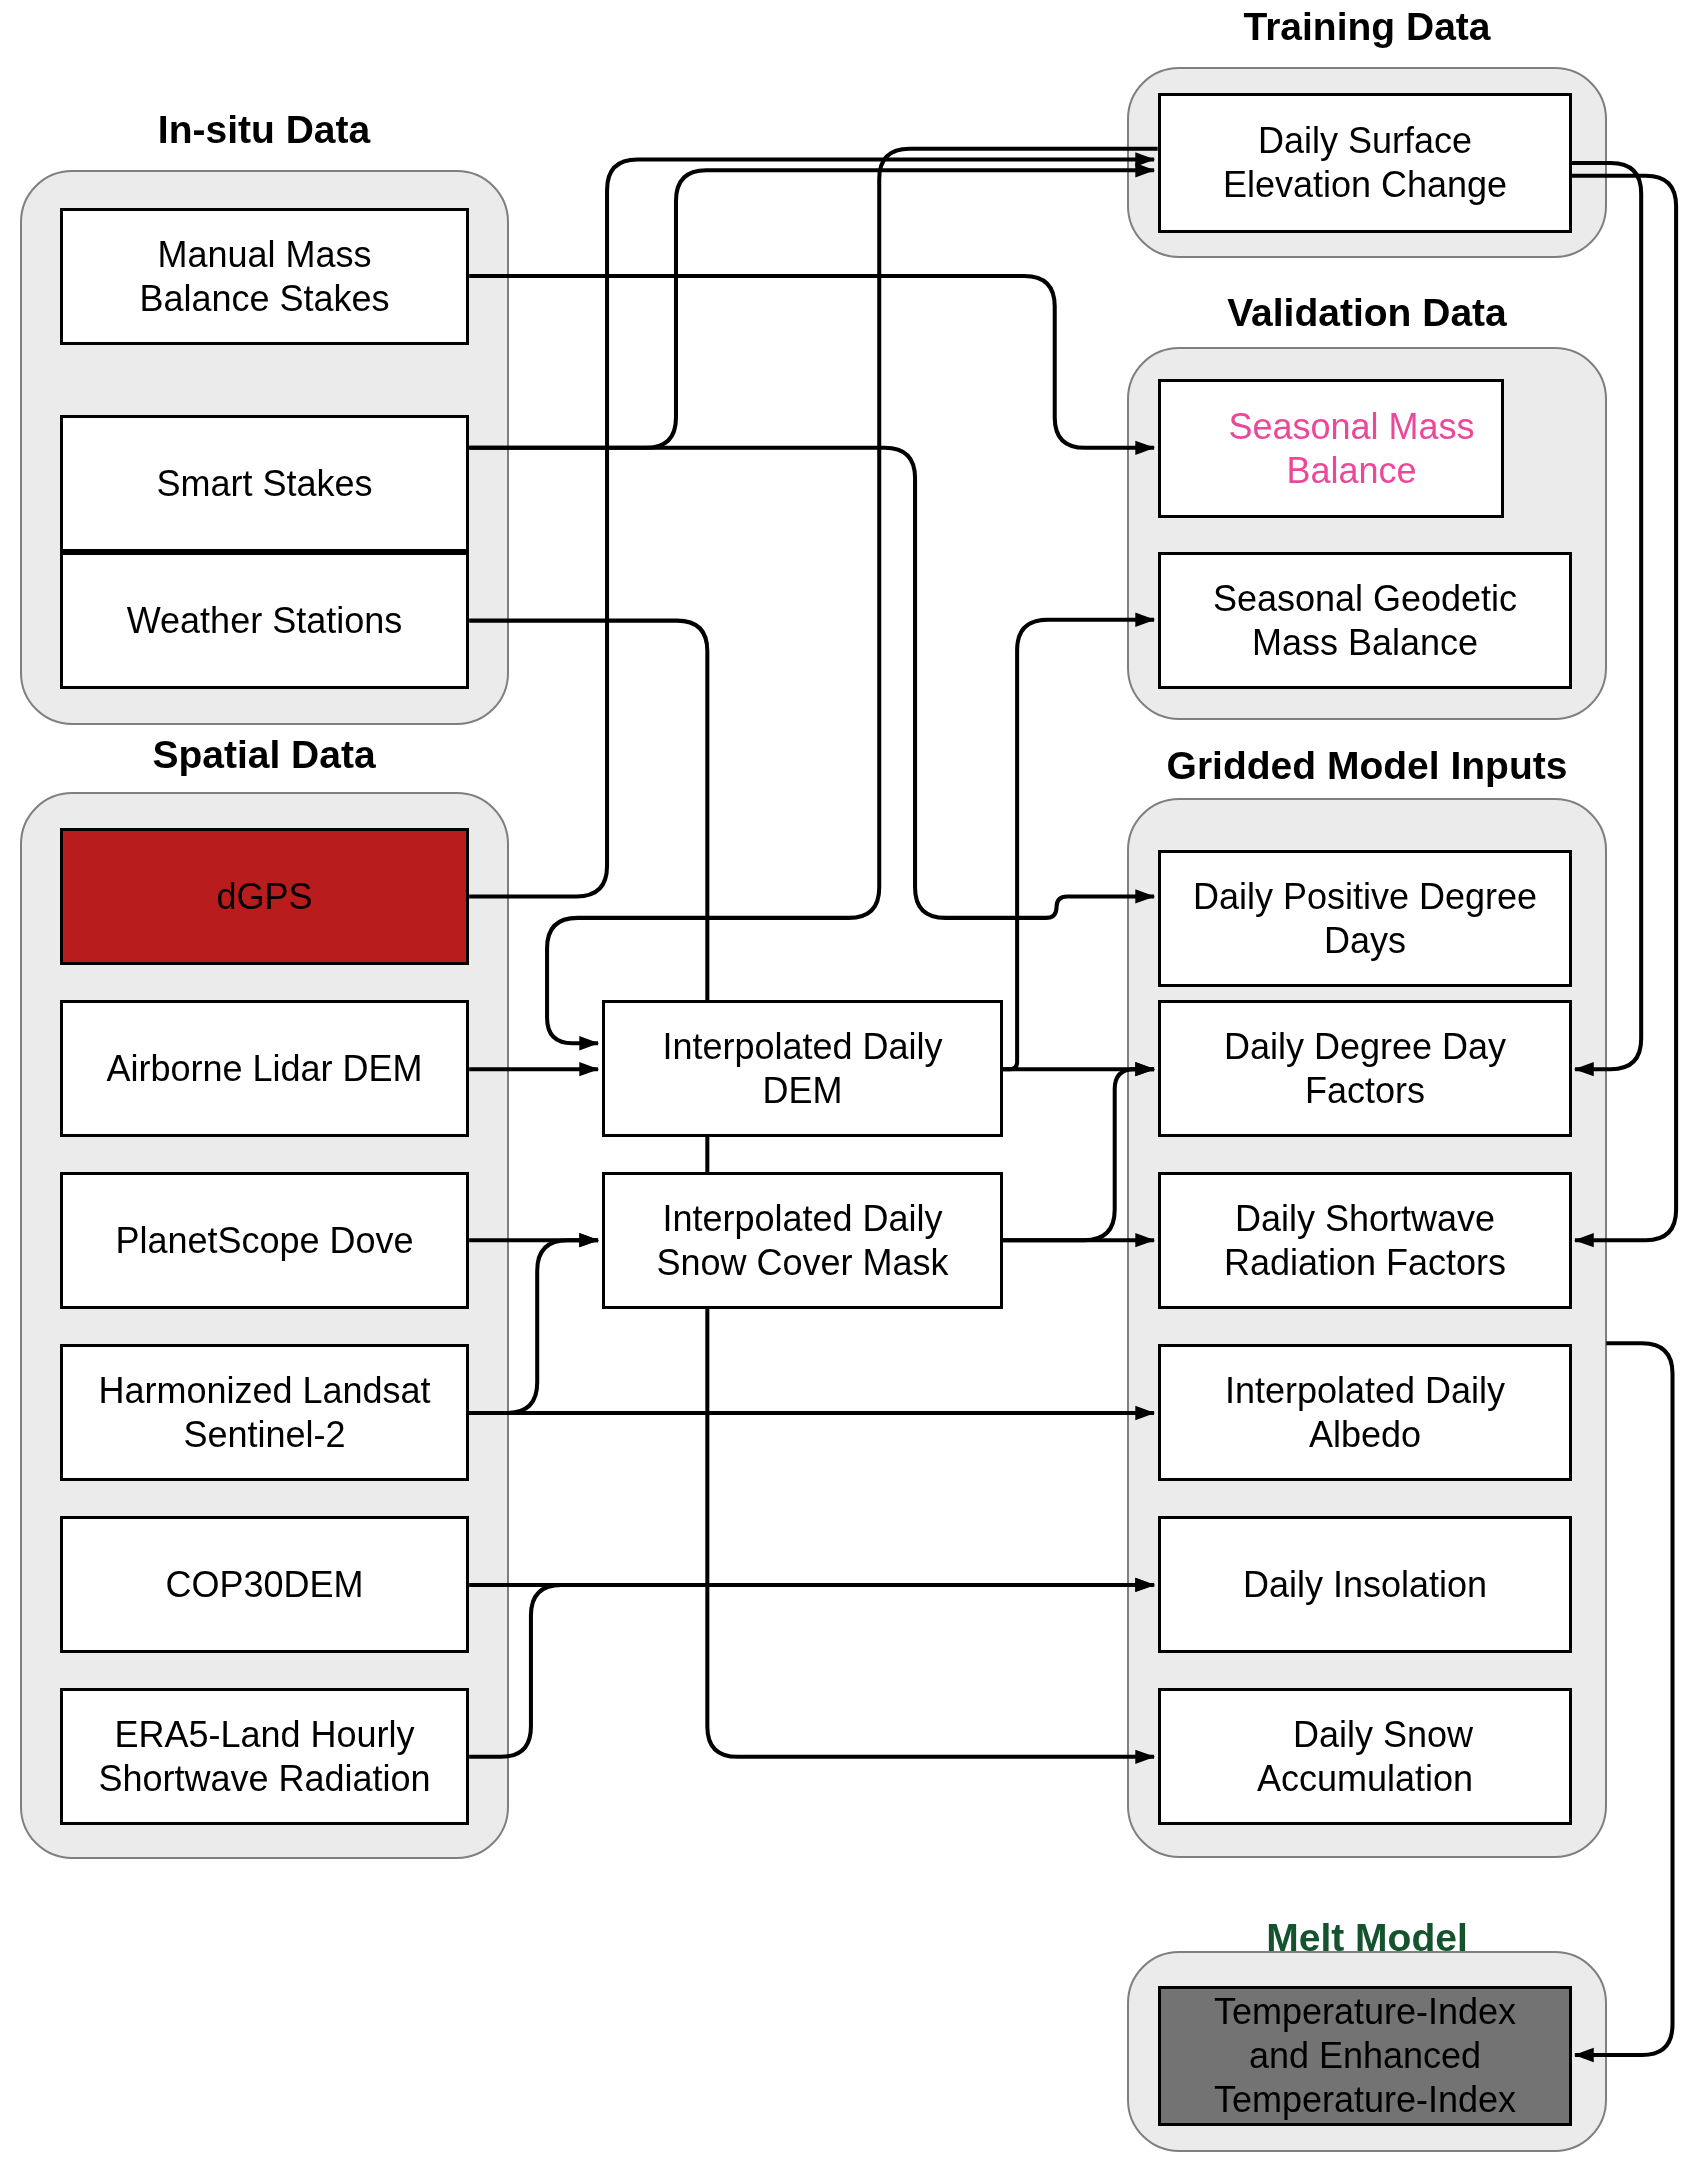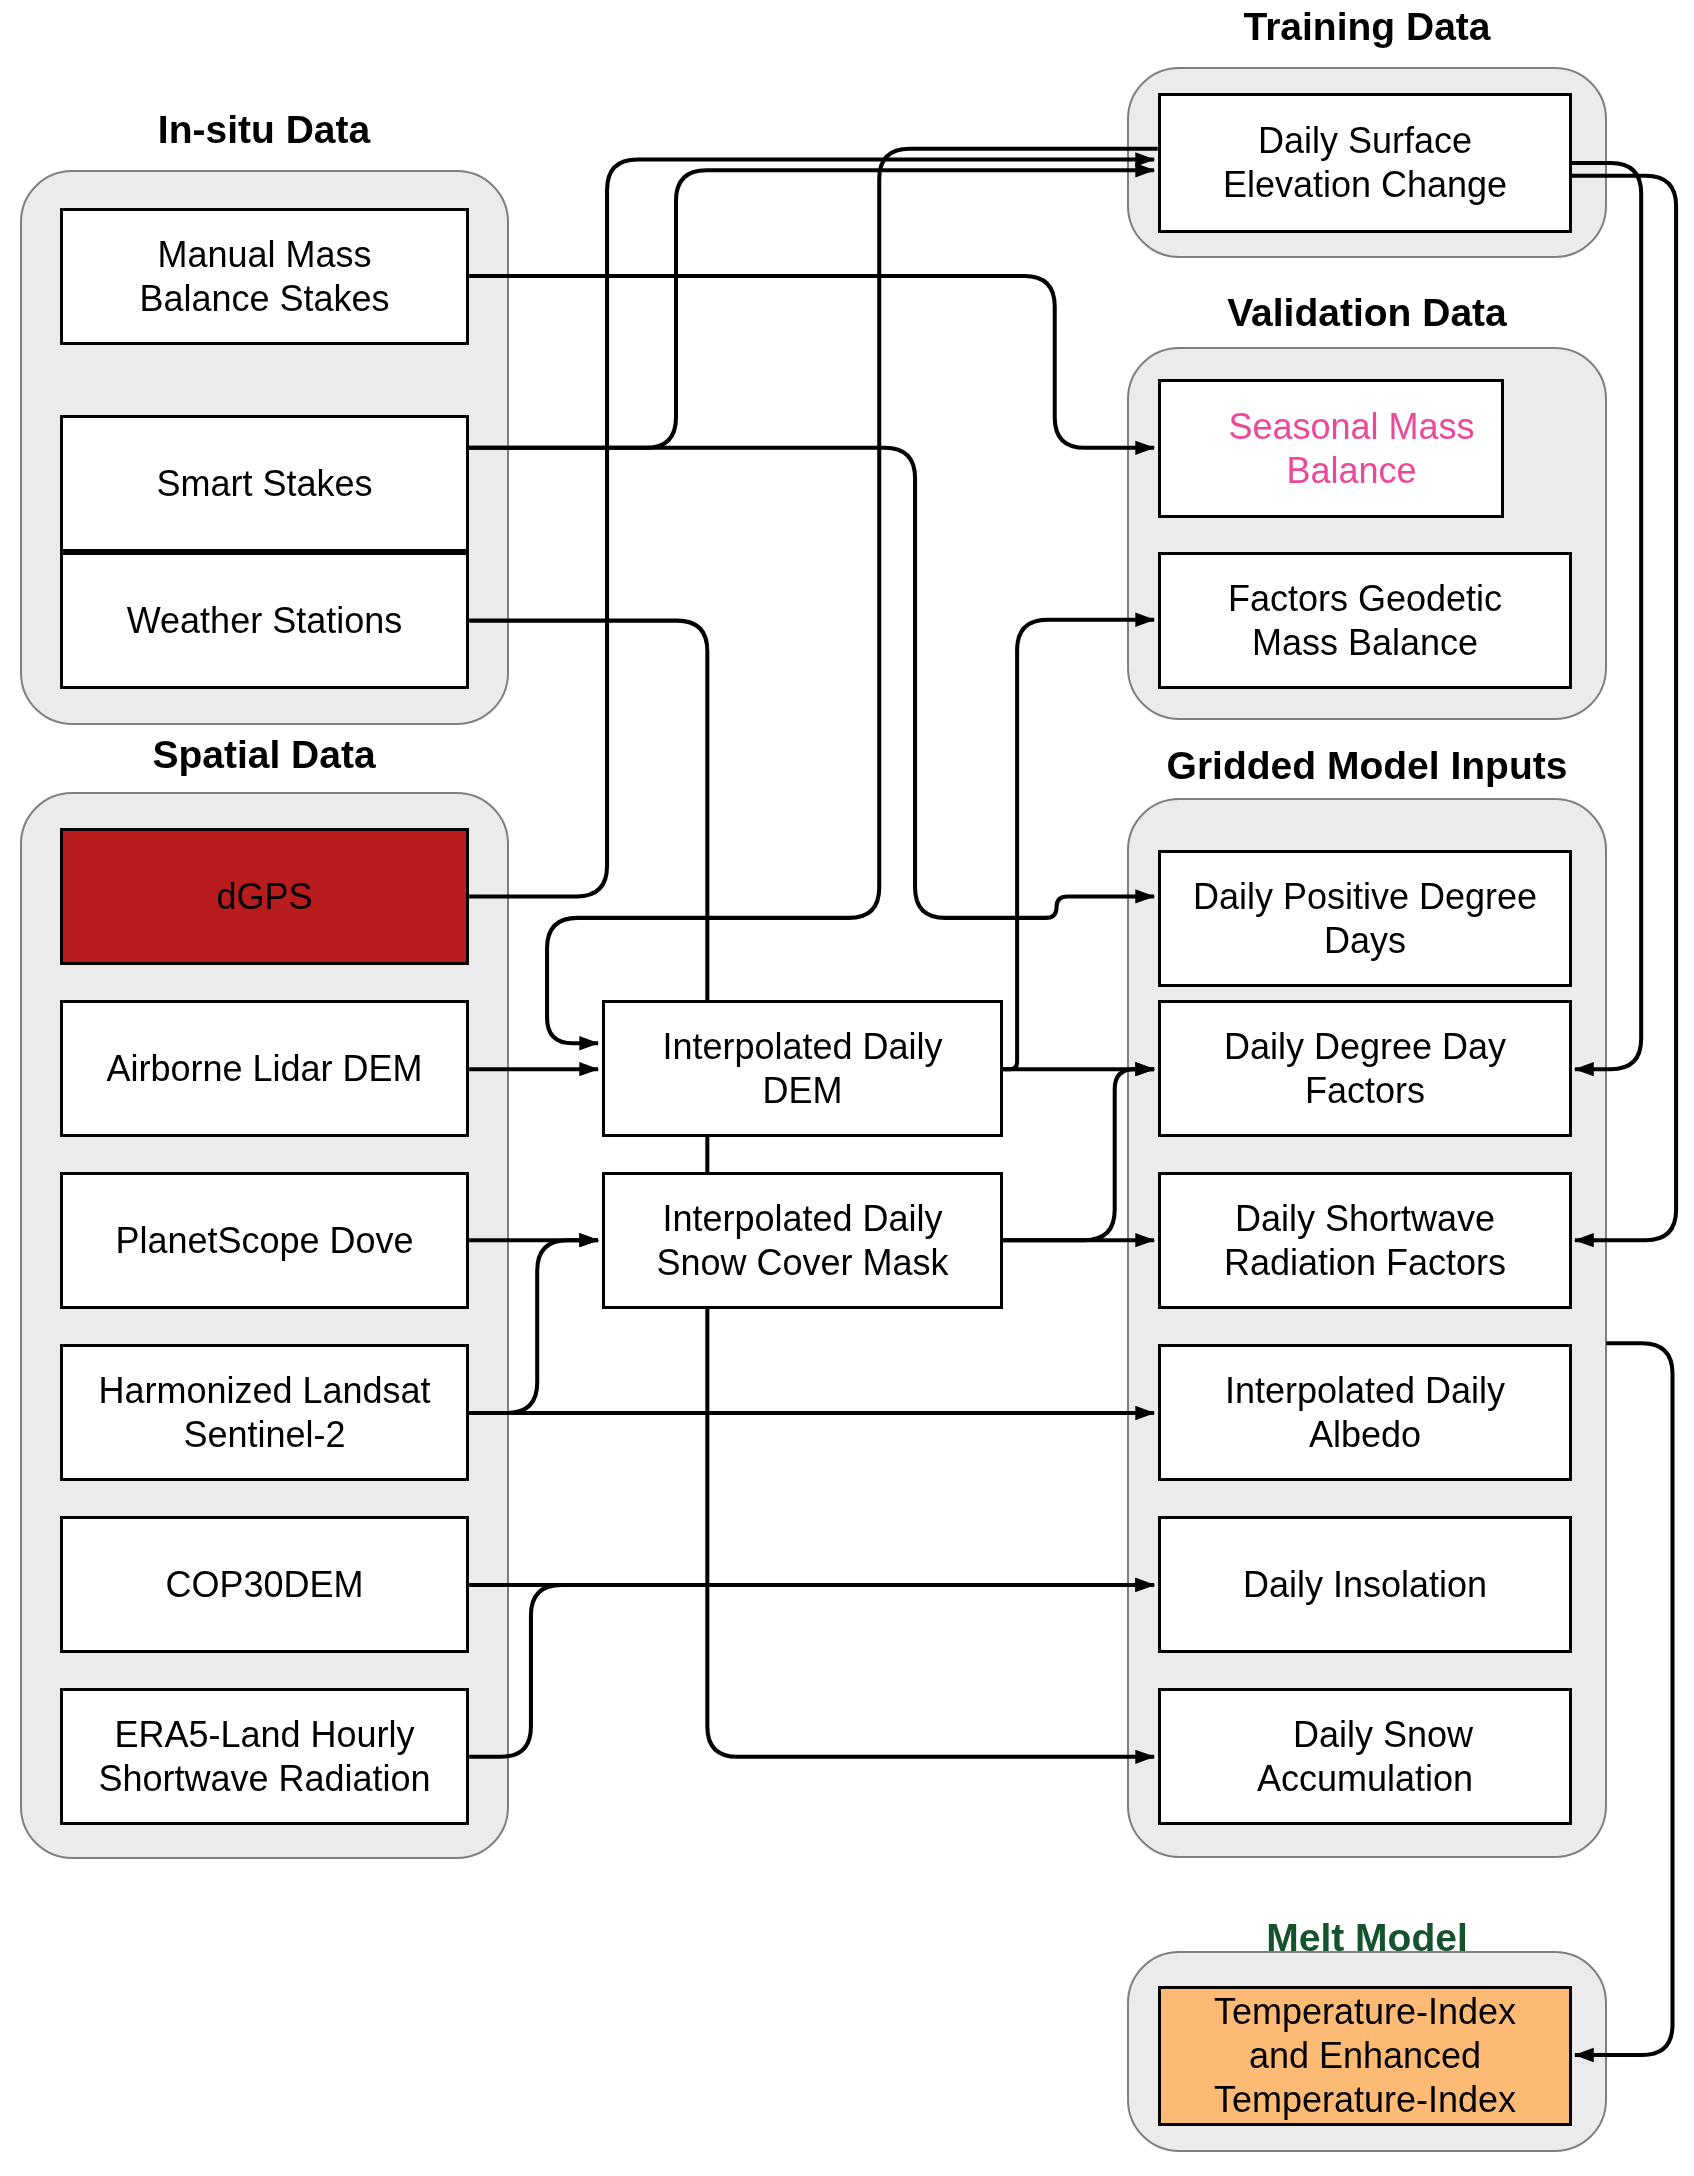--- a/index.html
+++ b/index.html
@@ -61,34 +61,34 @@
     <div class="box" style="left: 60px; top: 1688px; width: 409px; height: 137px; background: rgb(255, 255, 255); border-color: rgb(0, 0, 0); color: rgb(0, 0, 0);">ERA5-Land Hourly
 Shortwave Radiation</div>
     <div class="box" style="left: 602px; top: 1000px; width: 401px; height: 137px; background: rgb(255, 255, 255); border-color: rgb(0, 0, 0); color: rgb(0, 0, 0);">Interpolated Daily
 DEM</div>
     <div class="box" style="left: 602px; top: 1172px; width: 401px; height: 137px; background: rgb(255, 255, 255); border-color: rgb(0, 0, 0); color: rgb(0, 0, 0);">Interpolated Daily
 Snow Cover Mask</div>
     <div class="box" style="left: 1158px; top: 93px; width: 414px; height: 140px; background: rgb(255, 255, 255); border-color: rgb(0, 0, 0); color: rgb(0, 0, 0);">Daily Surface
 Elevation Change</div>
     <div class="box" style="left: 1158px; top: 379px; width: 346px; height: 139px; background: rgb(255, 255, 255); border-color: rgb(0, 0, 0); color: #ec4899; padding-left: 41px;">Seasonal Mass
 Balance</div>
-    <div class="box" style="left: 1158px; top: 552px; width: 414px; height: 137px; background: rgb(255, 255, 255); border-color: rgb(0, 0, 0); color: rgb(0, 0, 0);">Factors Geodetic
+    <div class="box" style="left: 1158px; top: 552px; width: 414px; height: 137px; background: rgb(255, 255, 255); border-color: rgb(0, 0, 0); color: rgb(0, 0, 0);">Seasonal Geodetic
 Mass Balance</div>
     <div class="box" style="left: 1158px; top: 850px; width: 414px; height: 137px; background: rgb(255, 255, 255); border-color: rgb(0, 0, 0); color: rgb(0, 0, 0);">Daily Positive Degree
 Days</div>
     <div class="box" style="left: 1158px; top: 1000px; width: 414px; height: 137px; background: rgb(255, 255, 255); border-color: rgb(0, 0, 0); color: rgb(0, 0, 0);">Daily Degree Day
 Factors</div>
     <div class="box" style="left: 1158px; top: 1172px; width: 414px; height: 137px; background: rgb(255, 255, 255); border-color: rgb(0, 0, 0); color: rgb(0, 0, 0);">Daily Shortwave
 Radiation Factors</div>
     <div class="box" style="left: 1158px; top: 1344px; width: 414px; height: 137px; background: rgb(255, 255, 255); border-color: rgb(0, 0, 0); color: rgb(0, 0, 0);">Interpolated Daily
 Albedo</div>
     <div class="box" style="left: 1158px; top: 1516px; width: 414px; height: 137px; background: rgb(255, 255, 255); border-color: rgb(0, 0, 0); color: rgb(0, 0, 0);">Daily Insolation</div>
     <div class="box" style="left: 1158px; top: 1688px; width: 414px; height: 137px; background: rgb(255, 255, 255); border-color: rgb(0, 0, 0); color: rgb(0, 0, 0); text-align: right;">Daily Snow
 Accumulation</div>
-    <div class="box" style="left: 1158px; top: 1986px; width: 414px; height: 140px; background: #fdba74; border-color: rgb(0, 0, 0); color: rgb(0, 0, 0);">Temperature-Index
+    <div class="box" style="left: 1158px; top: 1986px; width: 414px; height: 140px; background: #737373; border-color: rgb(0, 0, 0); color: rgb(0, 0, 0);">Temperature-Index
 and Enhanced
 Temperature-Index</div>
     <div class="label" style="left: 264px; top: 130px; color: rgb(0, 0, 0);">In-situ Data</div>
     <div class="label" style="left: 264px; top: 755px; color: rgb(0, 0, 0);">Spatial Data</div>
     <div class="label" style="left: 1367px; top: 27px; color: rgb(0, 0, 0);">Training Data</div>
     <div class="label" style="left: 1367px; top: 313px; color: rgb(0, 0, 0);">Validation Data</div>
     <div class="label" style="left: 1367px; top: 766px; color: rgb(0, 0, 0);">Gridded Model Inputs</div>
     <div class="label" style="left: 1367px; top: 1910px; color: #14532d; margin-top: 28px;">Melt Model</div>
   </div>
 

